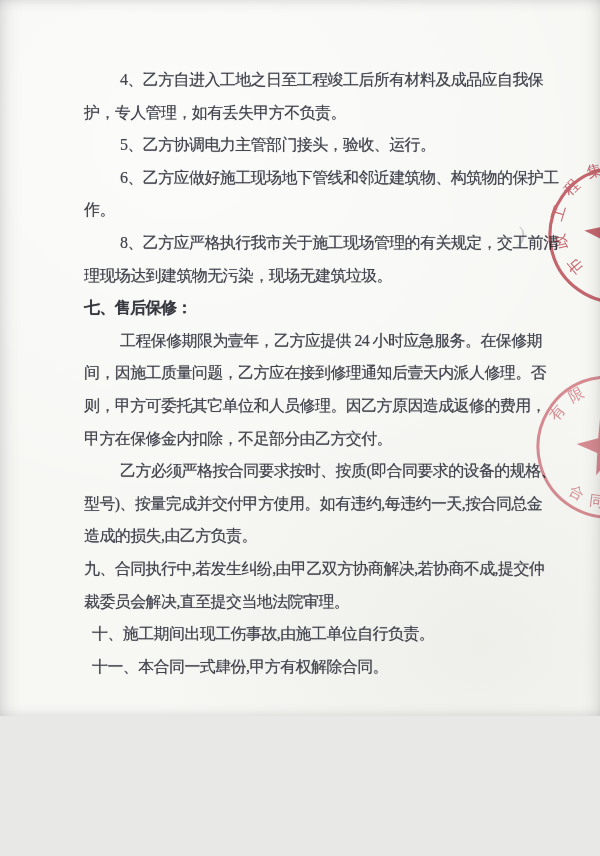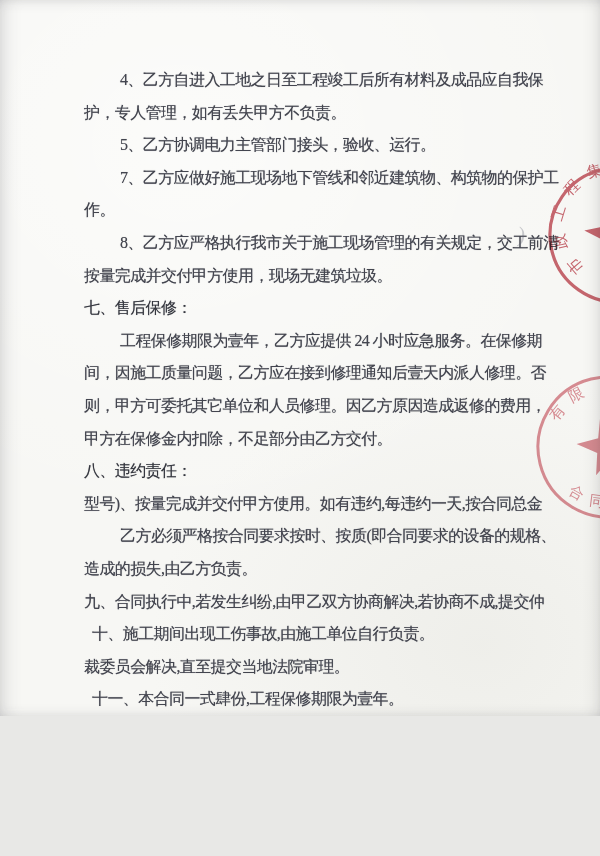--- a/index.html
+++ b/index.html
@@ -24,21 +24,21 @@
     left:84px; top:64px; right:0;
     color:#43454f;
     font-size:16px;
     line-height:32.6px;
     letter-spacing:-0.6px;
     text-shadow:0 0 0.7px rgba(67,69,79,0.65);
   }
   .line{white-space:nowrap;}
   .line.indent{padding-left:36px;}
   .line.item{padding-left:8px;}
-  .line.heading{font-weight:normal;color:#35373f;}
+  .line.heading{font-weight:bold;color:#35373f;}
   .stamp{
     position:absolute;
     mix-blend-mode:multiply;
     pointer-events:none;
   }
   .stamp-company{left:542px;top:160px;width:150px;height:150px;transform:rotate(-10deg);opacity:0.85;}
   .stamp-contract{left:528px;top:367px;width:160px;height:160px;transform:rotate(-14deg);opacity:0.78;}
   .scan-artifact{
     position:absolute;
     left:518px; top:222px;
@@ -49,37 +49,36 @@
 </style>
 </head>
 <body>
 
 <div class="page">
 
   <div class="body-text">
       <div class="line indent">4、乙方自进入工地之日至工程竣工后所有材料及成品应自我保</div>
       <div class="line flush">护，专人管理，如有丢失甲方不负责。</div>
       <div class="line indent">5、乙方协调电力主管部门接头，验收、运行。</div>
-      <div class="line indent">7、乙方应做好施工现场地下管线和邻近建筑物、构筑物的保护工</div>
+      <div class="line indent">6、乙方应做好施工现场地下管线和邻近建筑物、构筑物的保护工</div>
       <div class="line flush">作。</div>
       <div class="line indent">8、乙方应严格执行我市关于施工现场管理的有关规定，交工前清</div>
-      <div class="line flush">按量完成并交付甲方使用，现场无建筑垃圾。</div>
+      <div class="line flush">理现场达到建筑物无污染，现场无建筑垃圾。</div>
       <div class="line heading">七、售后保修：</div>
       <div class="line indent">工程保修期限为壹年，乙方应提供 24 小时应急服务。在保修期</div>
       <div class="line flush">间，因施工质量问题，乙方应在接到修理通知后壹天内派人修理。否</div>
       <div class="line flush">则，甲方可委托其它单位和人员修理。因乙方原因造成返修的费用，</div>
       <div class="line flush">甲方在保修金内扣除，不足部分由乙方交付。</div>
-      <div class="line heading">八、违约责任：</div>
+      <div class="line indent">乙方必须严格按合同要求按时、按质(即合同要求的设备的规格、</div>
       <div class="line flush">型号)、按量完成并交付甲方使用。如有违约,每违约一天,按合同总金</div>
-      <div class="line indent">乙方必须严格按合同要求按时、按质(即合同要求的设备的规格、</div>
       <div class="line flush">造成的损失,由乙方负责。</div>
       <div class="line flush">九、合同执行中,若发生纠纷,由甲乙双方协商解决,若协商不成,提交仲</div>
+      <div class="line flush">裁委员会解决,直至提交当地法院审理。</div>
       <div class="line item">十、施工期间出现工伤事故,由施工单位自行负责。</div>
-      <div class="line flush">裁委员会解决,直至提交当地法院审理。</div>
-      <div class="line item">十一、本合同一式肆份,工程保修期限为壹年。</div>
+      <div class="line item">十一、本合同一式肆份,甲方有权解除合同。</div>
     </div>
 
   <span class="scan-artifact">)</span>
 
   <svg class="stamp stamp-company" viewBox="0 0 150 150" xmlns="http://www.w3.org/2000/svg">
     <circle cx="75" cy="75" r="67" fill="none" class="seal1-stroke" stroke-width="3.2" stroke="#c24e59"></circle>
     <path id="ring1" d="M 38.2,101 A 52,52 0 1 1 111.8,101" fill="none"></path>
     <text class="seal1-fill" font-size="15.5" letter-spacing="10.5" font-family="'Liberation Serif','DejaVu Serif',serif" fill="#c24e59">
       <textPath href="#ring1">市政工程集团有限公司</textPath>
     </text>

